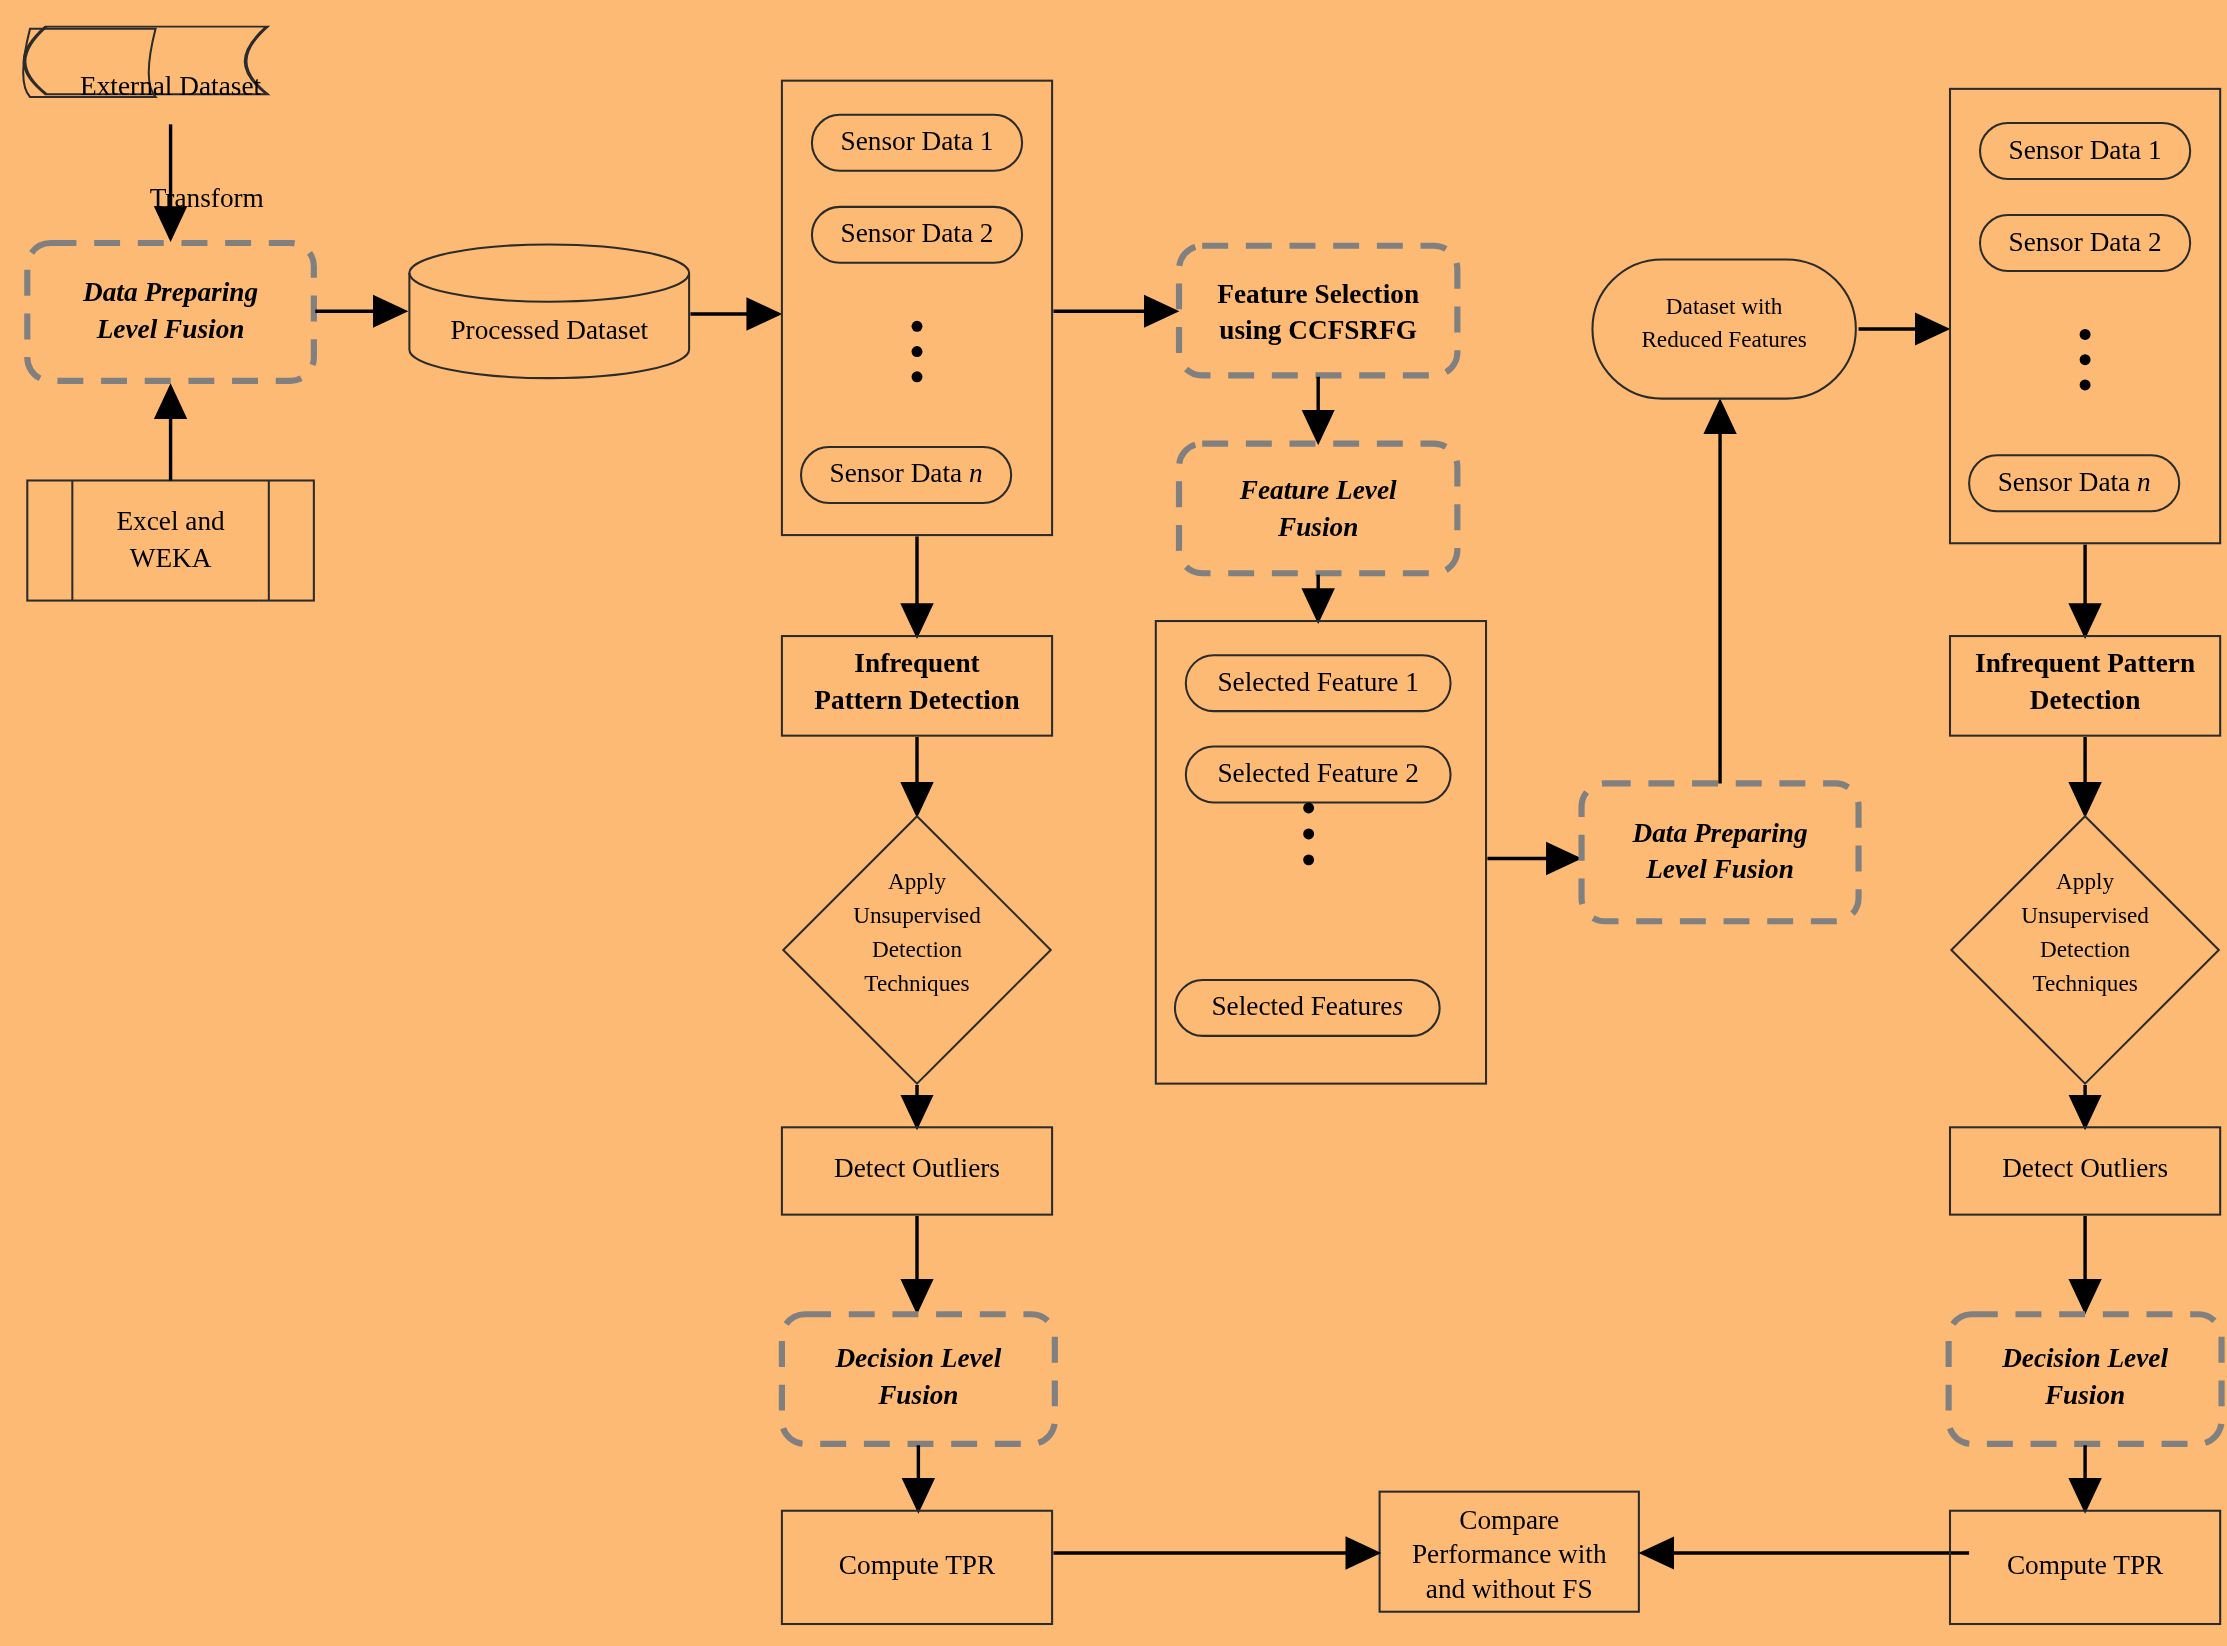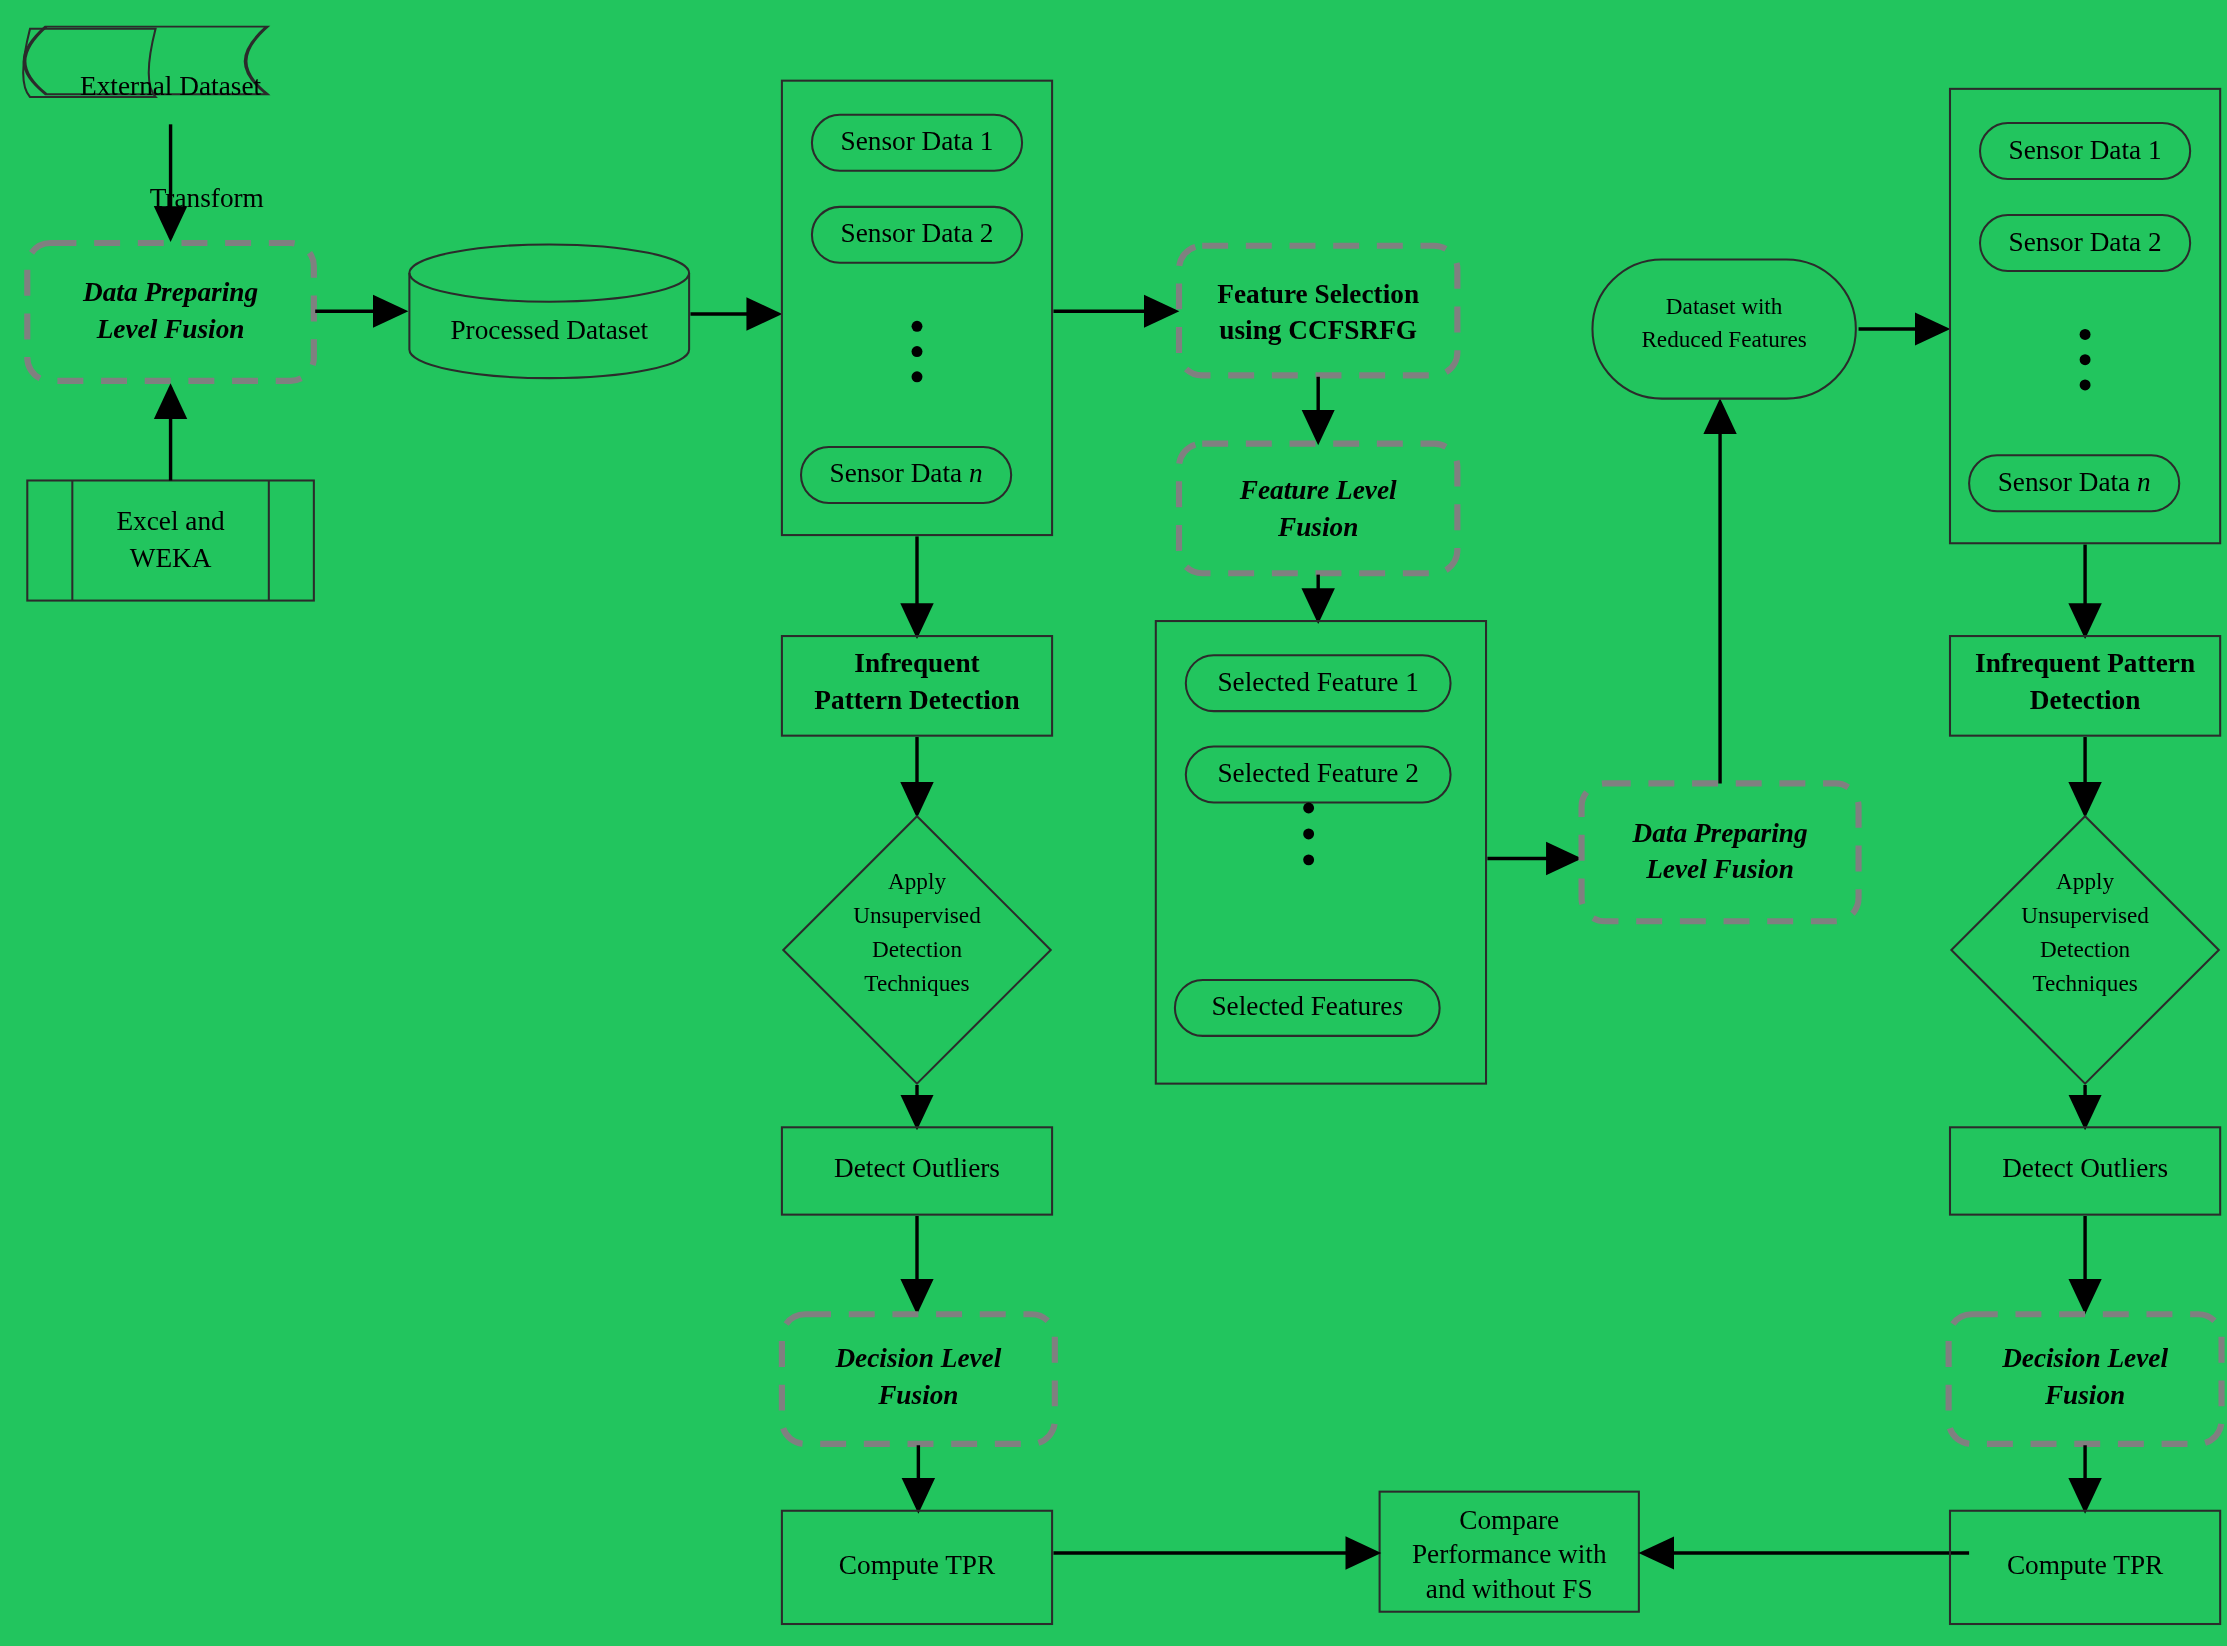--- a/index.html
+++ b/index.html
@@ -1,16 +1,16 @@
 <!DOCTYPE html>
 <html style="font-size:11px"><head>
 <meta charset="utf-8">
 <style>
   html,body{margin:0;padding:0;background:#ffffff;}
-  #stage{position:relative;width:2227px;height:1646px;background:#22c55e;
+  #stage{position:relative;width:2227px;height:1646px;background:#fdba74;
          font-family:"Liberation Serif","DejaVu Serif",serif;}
   svg{position:absolute;left:0;top:0;width:2227px;height:1646px;}
   .thin{fill:none;stroke:#2b2b2b;stroke-width:3;}
   .dashed{fill:none;stroke:#808080;stroke-width:9;stroke-dasharray:38 26;stroke-linecap:butt;}
   .conn{fill:none;stroke:#000;stroke-width:5;}
   .ahead{fill:#000;stroke:none;}
   .dot{fill:#000;}
   text{fill:#000;}
   .t{font-size:40px;text-anchor:middle;dominant-baseline:middle;}
   .tb{font-size:40px;font-weight:bold;text-anchor:middle;dominant-baseline:middle;}

